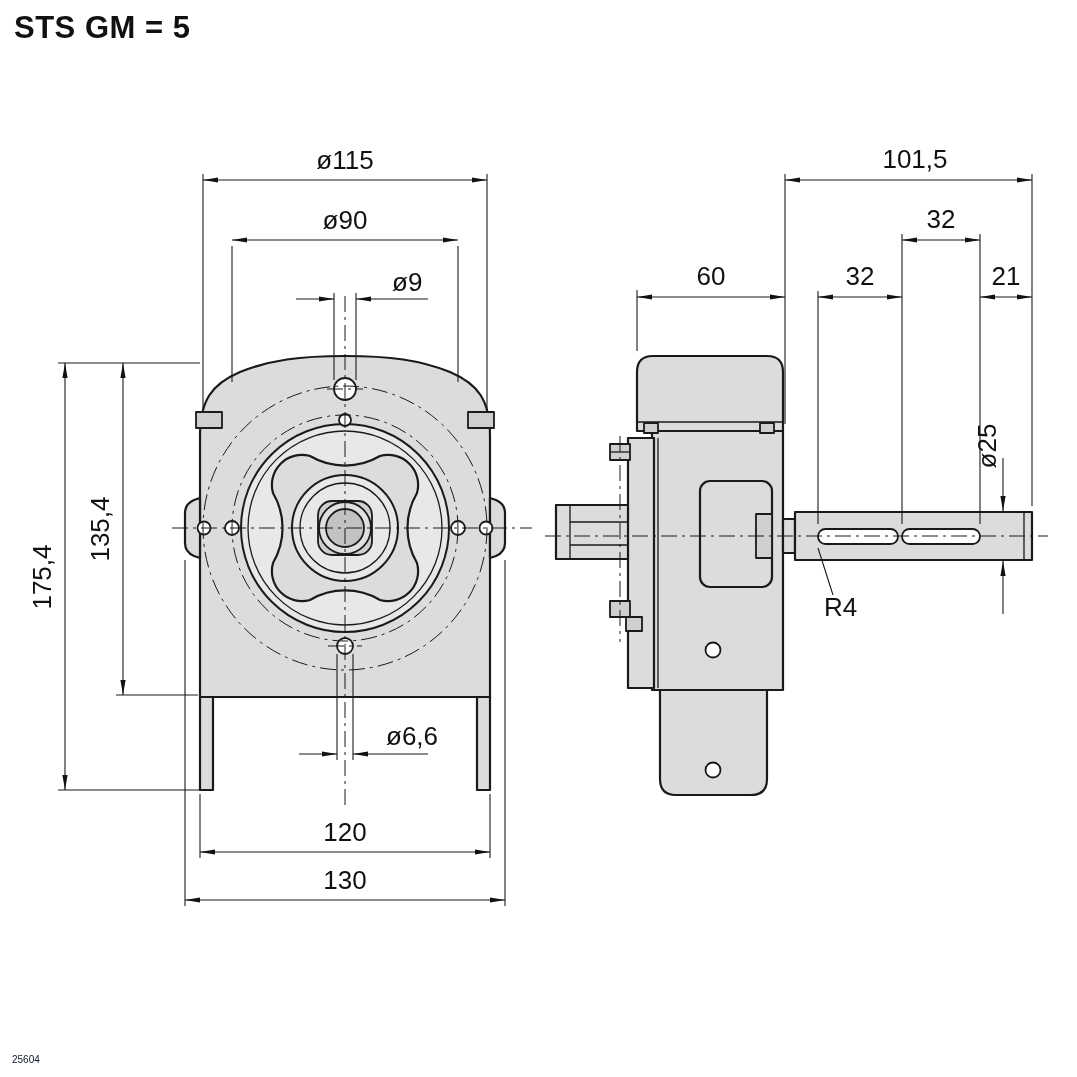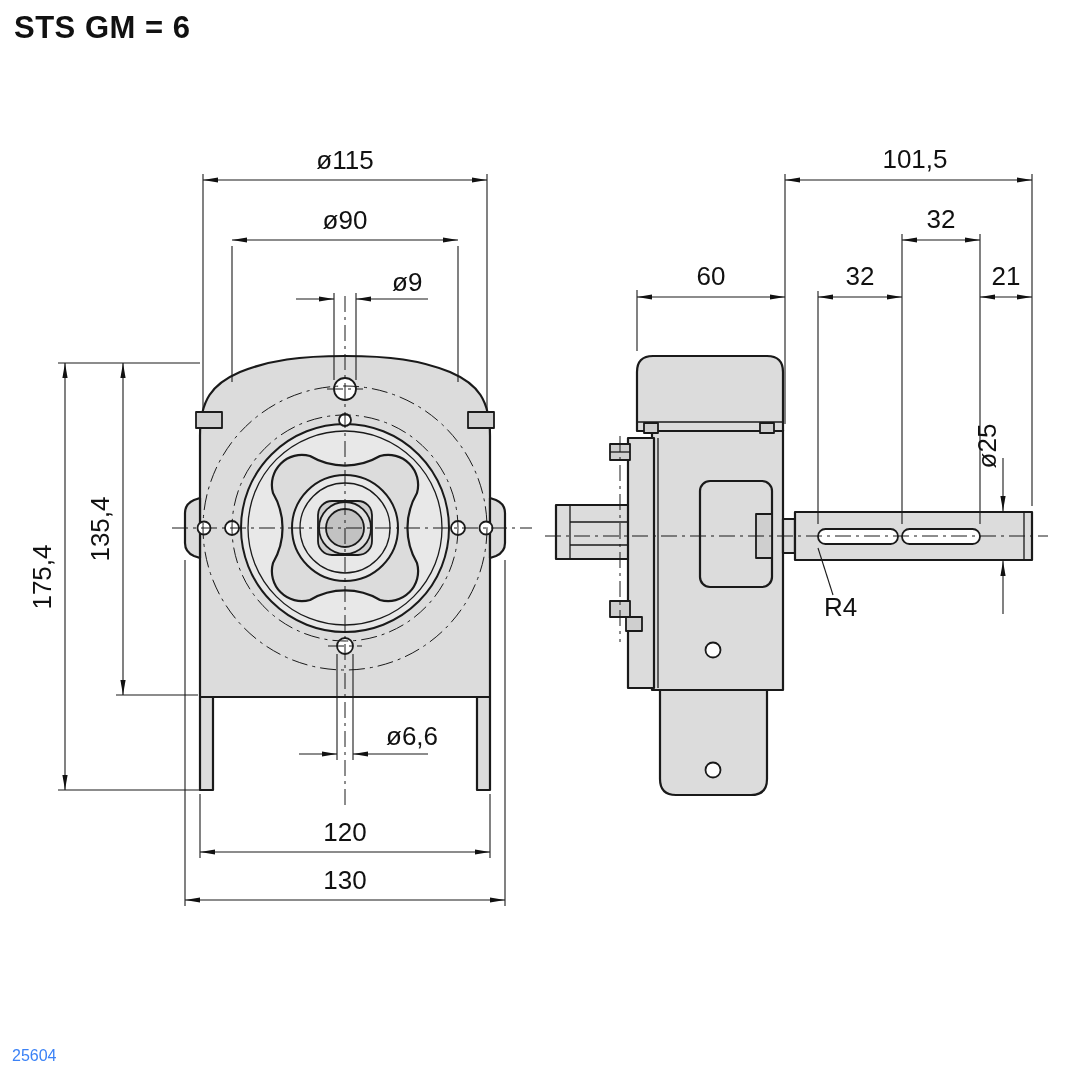--- a/index.html
+++ b/index.html
@@ -1,35 +1,35 @@
 <!DOCTYPE html>
 <html><head>
 <meta charset="utf-8">
 <style>
   html,body{margin:0;padding:0;background:#fff;}
   body{width:1077px;height:1077px;position:relative;overflow:hidden;
        font-family:"Liberation Sans",sans-serif;color:#111;}
   .title{position:absolute;left:14px;top:10px;font-size:31px;font-weight:bold;
          letter-spacing:.5px;}
-  .footer{position:absolute;left:12px;bottom:12px;font-size:16px;color:#3b82f6;}
+  .footer{position:absolute;left:12px;bottom:12px;font-size:10px;color:#0f172a;}
   svg{position:absolute;left:0;top:0;}
   
   .part   {fill:#dcdcdc;stroke:#1a1a1a;stroke-width:2.2;stroke-linejoin:round;}
   .part2  {fill:#e8e8e8;stroke:#1a1a1a;stroke-width:2;stroke-linejoin:round;}
   .part3  {fill:#cfcfcf;stroke:#1a1a1a;stroke-width:1.8;stroke-linejoin:round;}
   .hole   {fill:#ffffff;stroke:#1a1a1a;stroke-width:1.8;}
   .thin   {fill:none;stroke:#1a1a1a;stroke-width:1.3;}
   .dim    {fill:none;stroke:#1a1a1a;stroke-width:1.1;}
   .center {fill:none;stroke:#1a1a1a;stroke-width:1;stroke-dasharray:16 5 3 5;}
   .dimtext{font-family:"Liberation Sans",sans-serif;font-size:26px;fill:#111;}
 </style>
 </head>
 <body>
 
-<div class="title">STS GM = 6</div>
+<div class="title">STS GM = 5</div>
 
 <svg width="1077" height="1077" viewBox="0 0 1077 1077">
   <defs>
     <marker id="arr" markerUnits="userSpaceOnUse" markerWidth="16" markerHeight="7" refX="15" refY="3" orient="auto-start-reverse">
       <path d="M15,3 L0,0.4 L0,5.6 Z" fill="#111"></path>
     </marker>
   </defs>
 
   <g>
 

